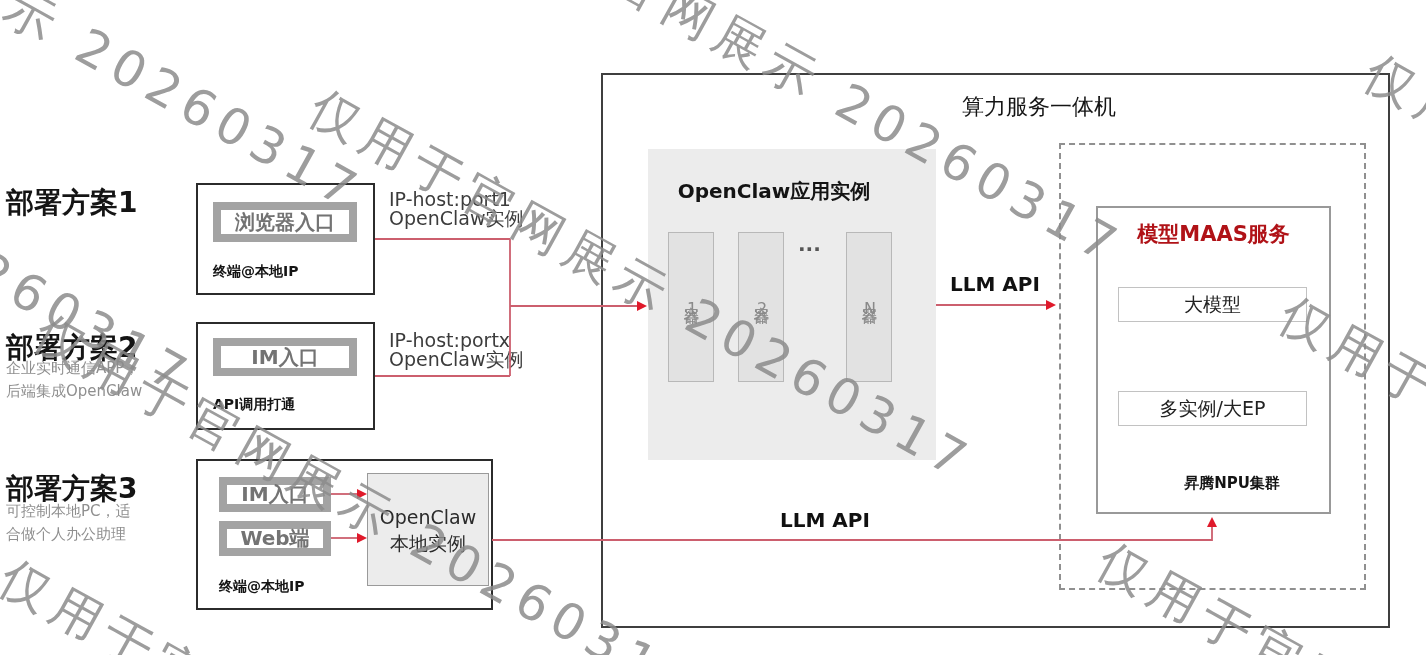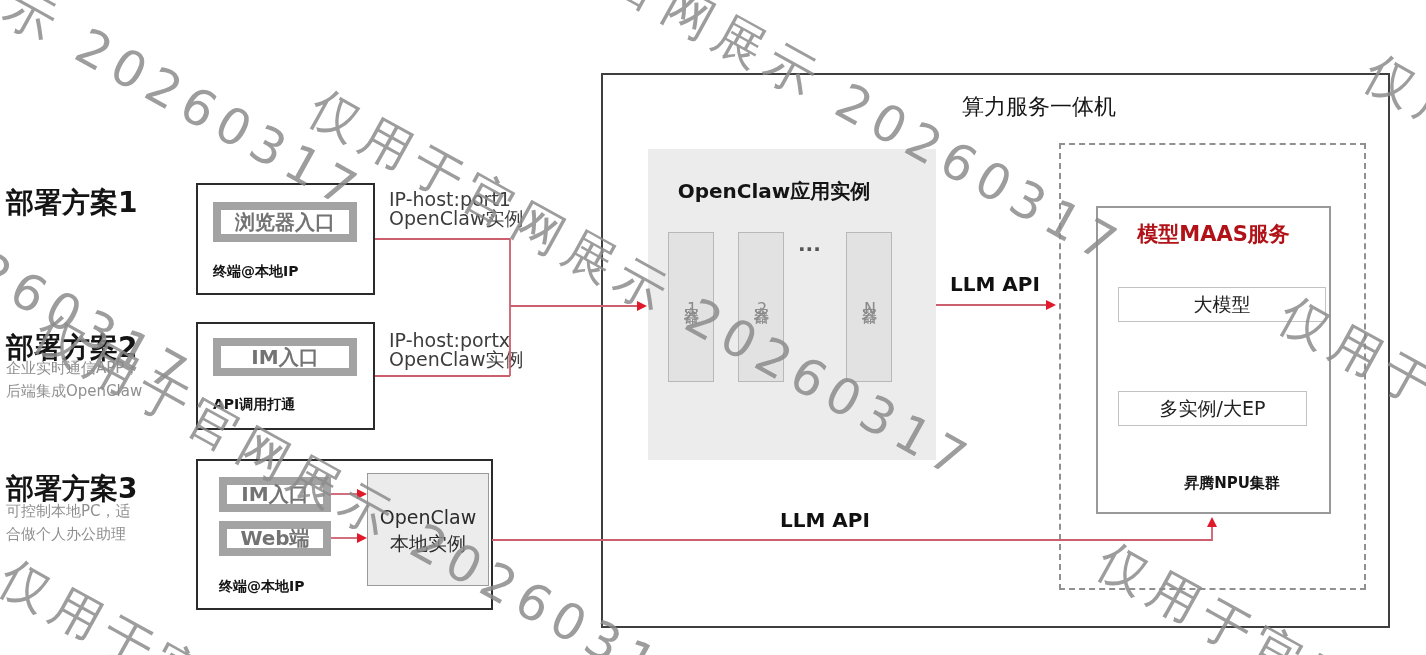--- a/index.html
+++ b/index.html
@@ -88,21 +88,21 @@
   .apptitle{ left:648px; top:178px; width:252px; }
   .c1{ left:668px; top:232px; width:46px; height:150px; }
   .c2{ left:738px; top:232px; width:46px; height:150px; }
   .cdots{ left:798px; top:232px; }
   .c3{ left:846px; top:232px; width:46px; height:150px; }
   .llm-top{ left:950px; top:272px; }
   .llm-bottom{ left:780px; top:508px; }
   .dbox{ left:1059px; top:143px; width:307px; height:447px; }
   .maas{ left:1096px; top:206px; width:235px; height:308px; }
   .maastitle{ left:1096px; top:220px; width:235px; }
-  .m1{ left:1118px; top:287px; width:208px; height:35px; }
+  .m1{ left:1118px; top:287px; width:189px; height:35px; }
   .m2{ left:1118px; top:353px; width:189px; height:35px; }
   .m3{ left:1118px; top:391px; width:189px; height:35px; }
   .maasfooter{ left:1096px; top:474px; width:235px; }
 </style>
 </head>
 <body>
 
 <div class="canvas">
 
   <div class="abs machine-box mbox"></div>

